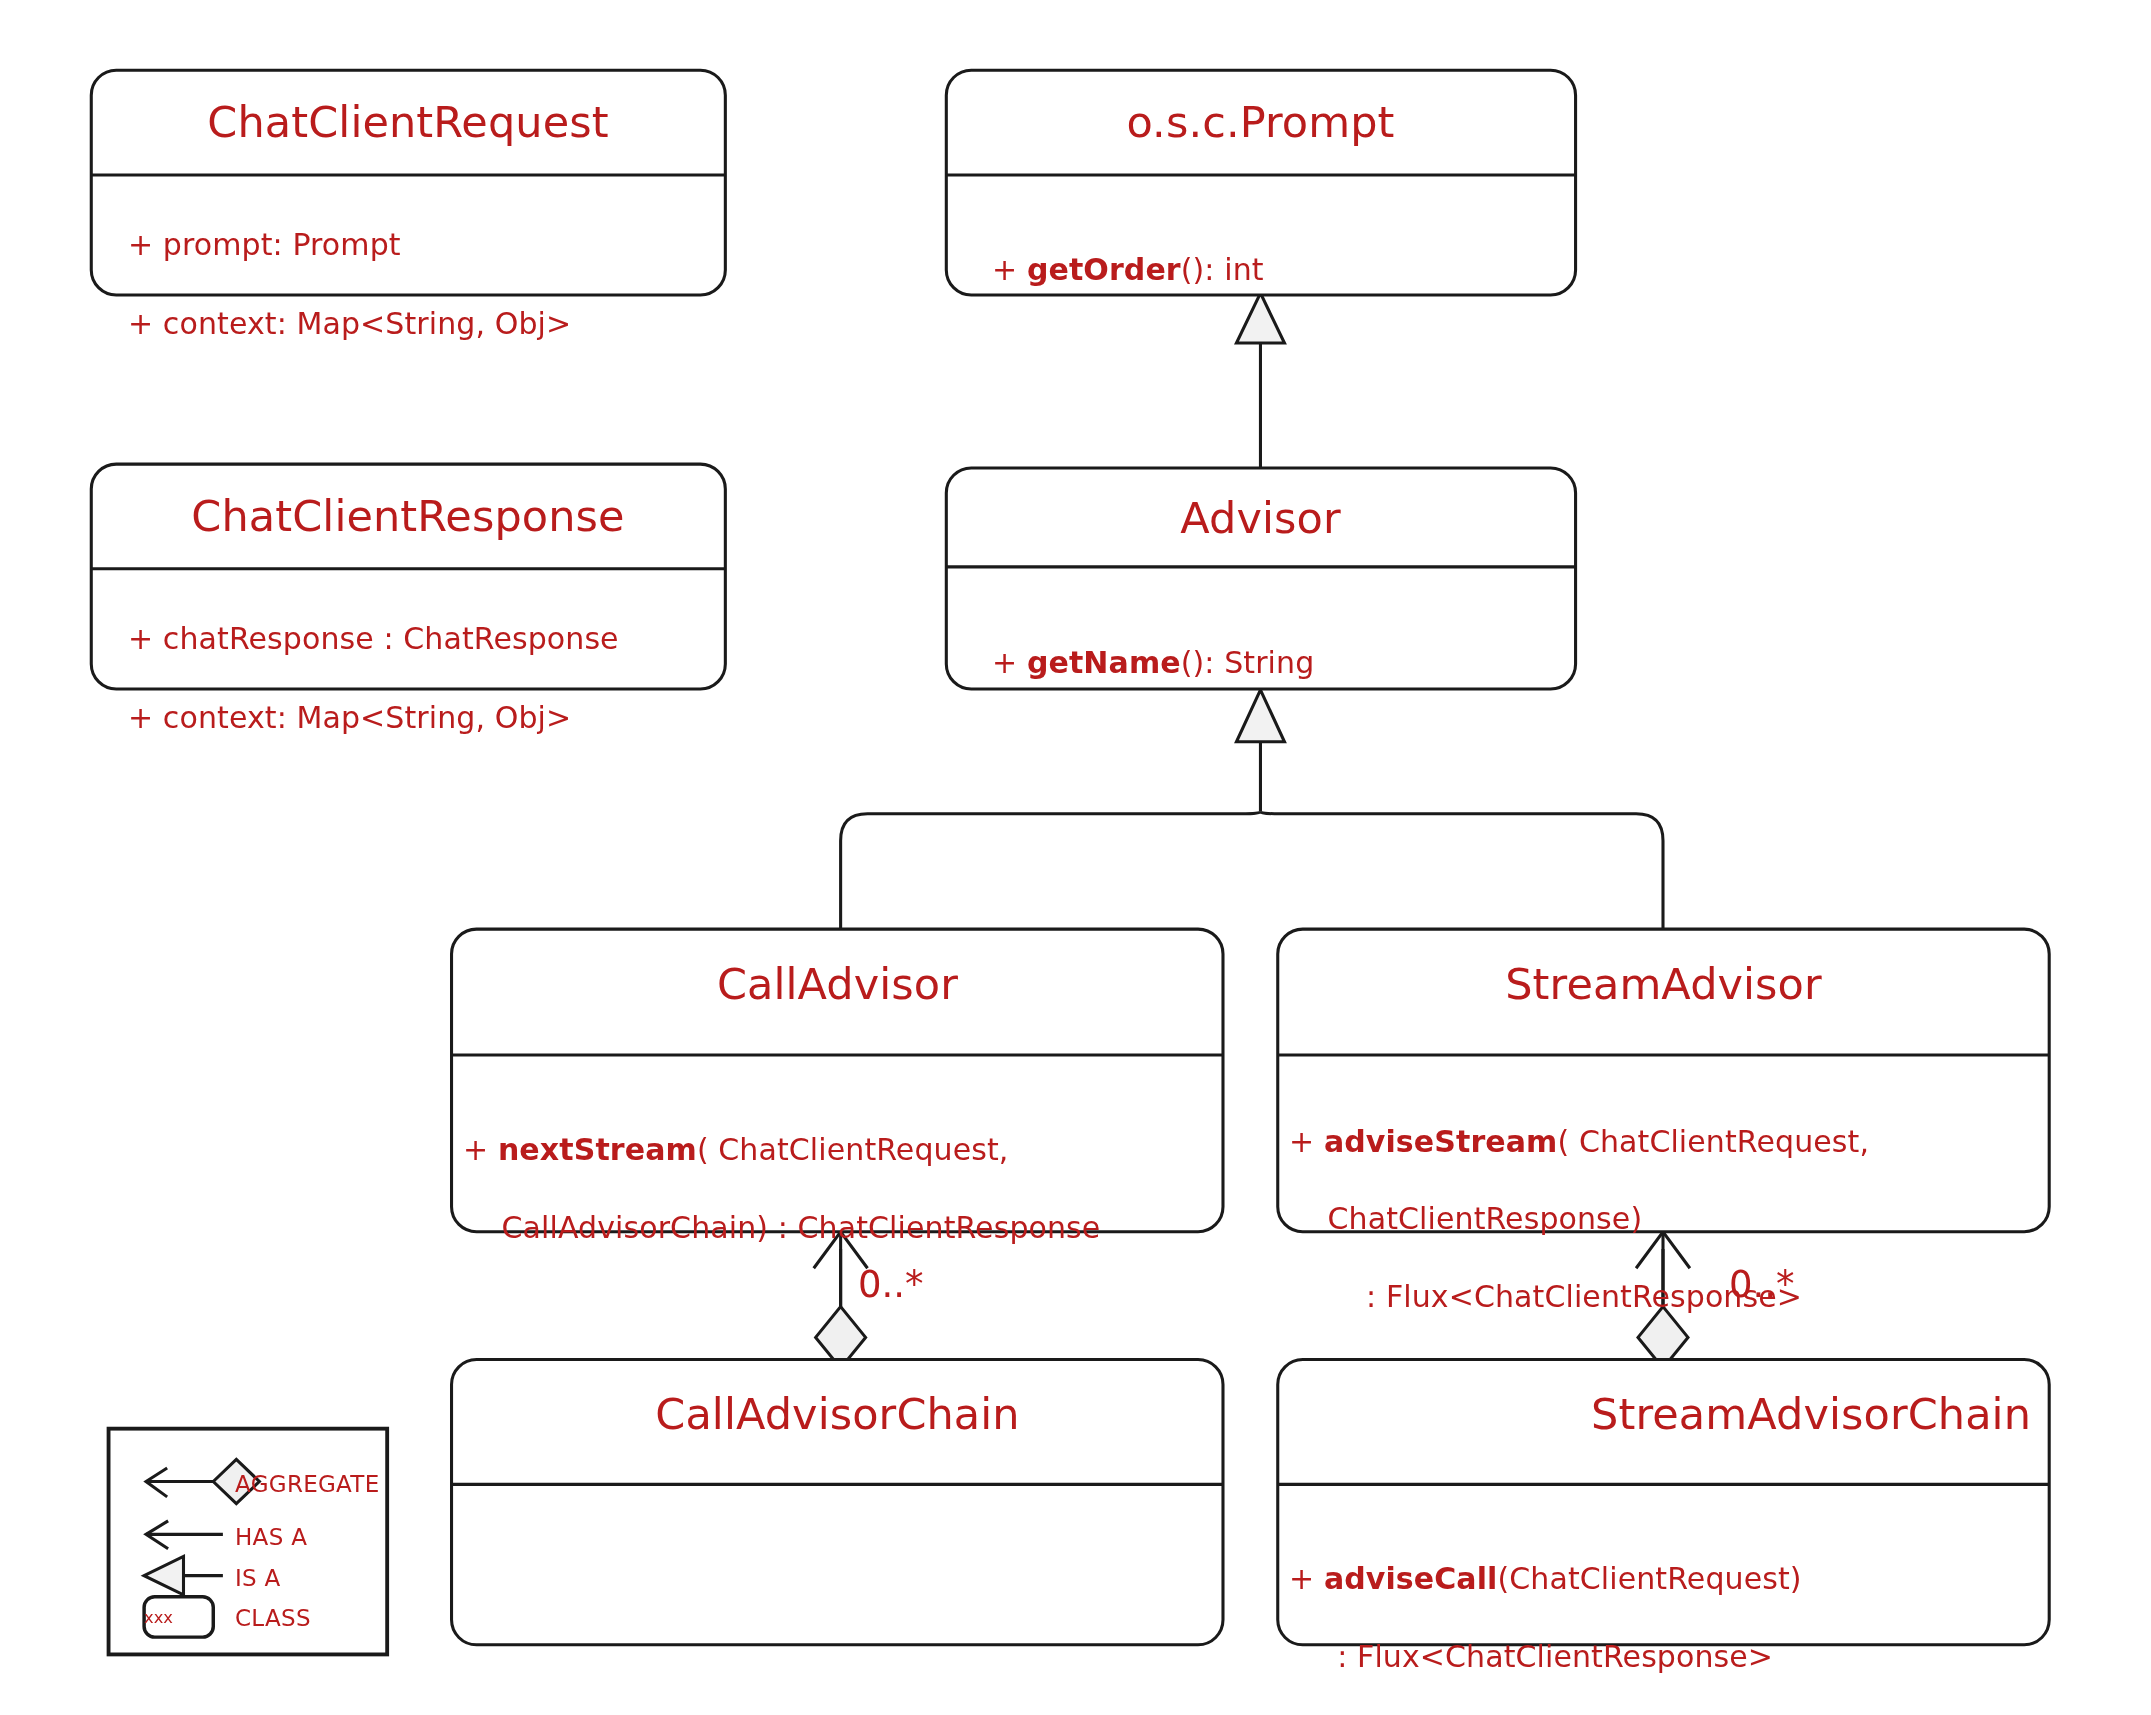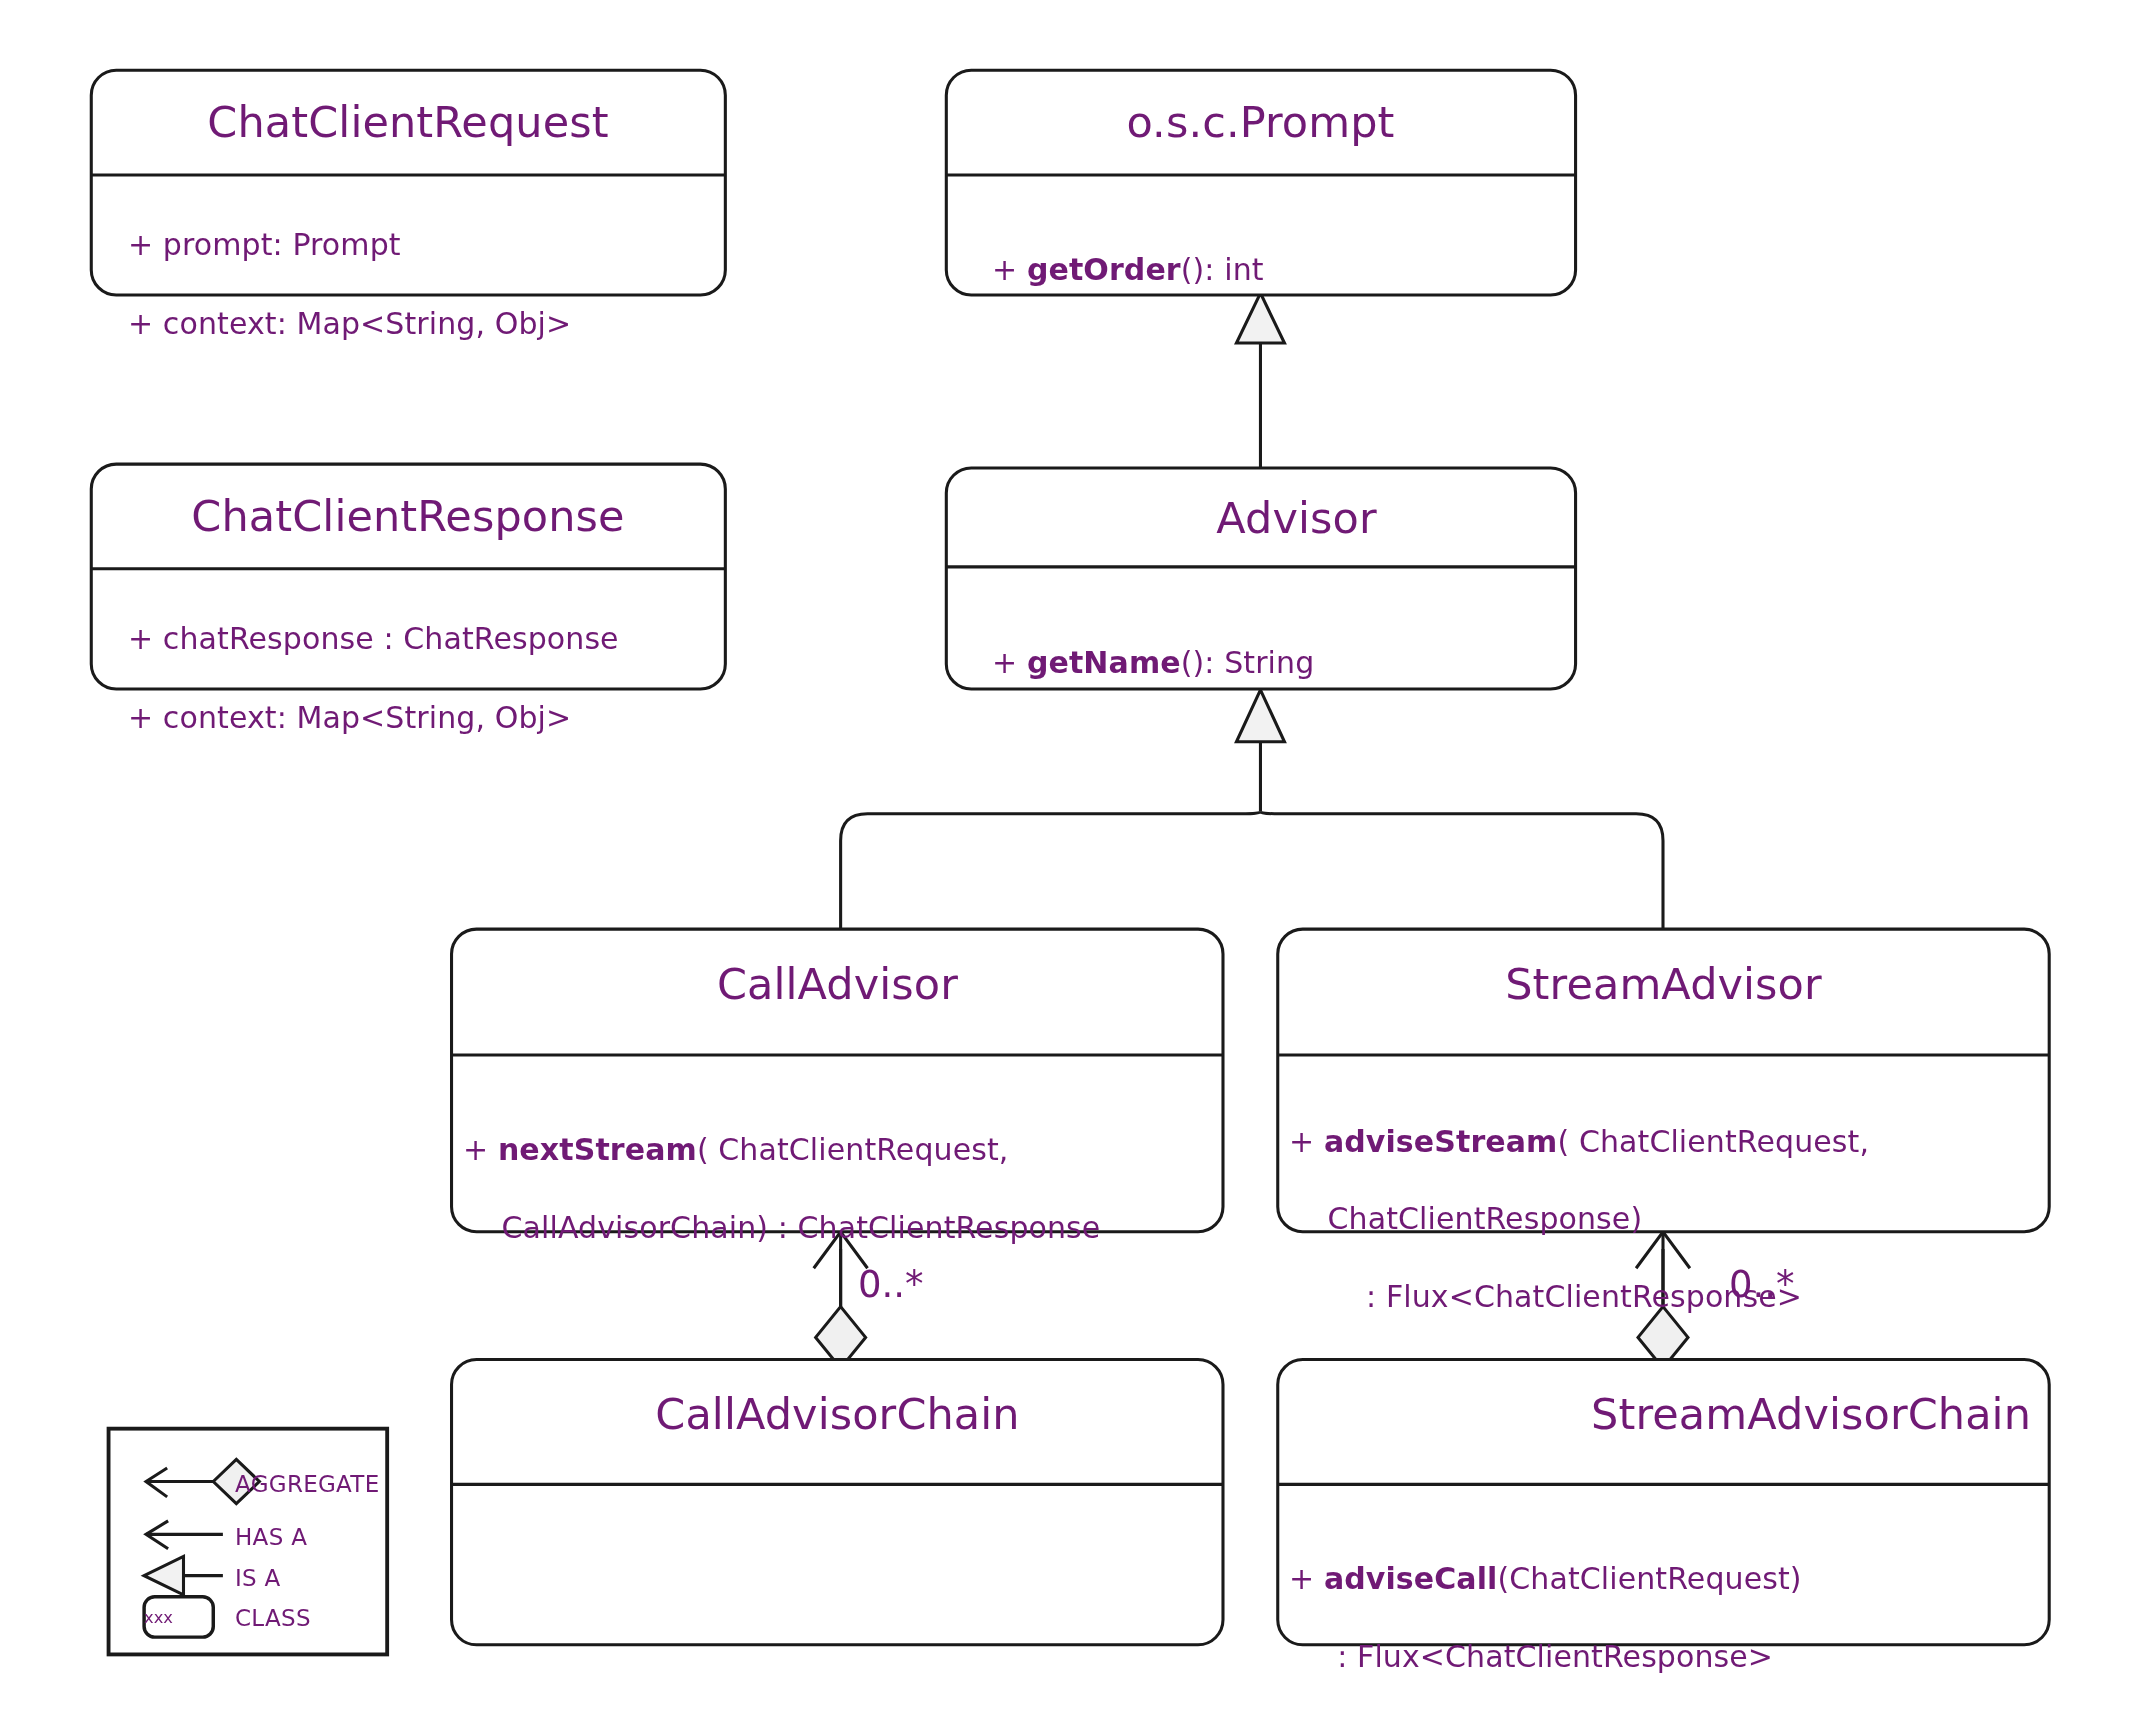--- a/index.html
+++ b/index.html
@@ -66,21 +66,21 @@
     stroke-width: 4;
   }
   .legend-mini-box {
     fill: #ffffff;
     stroke: #1a1a1a;
     stroke-width: 3.6;
   }
   
   .txt {
     position: absolute;
-    color: #701a75;
+    color: #b91c1c;
     white-space: pre;
     line-height: 1;
   }
   .class-title {
     font-size: 43px;
     font-weight: 400;
     text-align: center;
     letter-spacing: 0.1px;
   }
   .member {
@@ -223,21 +223,21 @@
   <div class="txt" style="left:128px; top:592px;">
     <span class="row member">+ chatResponse : ChatResponse</span>
     <span class="row member" style="display:block; margin-top:17.3px;">+ context: Map&lt;String, Obj&gt;</span>
   </div>
 
   <div class="txt class-title" style="left:946px; top:101px; width:629px;">o.s.c.Prompt</div>
   <div class="txt" style="left:992px; top:223px;">
     <span class="row member">+ <b>getOrder</b>(): int</span>
   </div>
 
-  <div class="txt class-title" style="left:946px; top:497px; width:629px;margin-left:36px;">Advisor</div>
+  <div class="txt class-title" style="left:946px; top:497px; width:629px;">Advisor</div>
   <div class="txt" style="left:992px; top:616px;">
     <span class="row member">+ <b>getName</b>(): String</span>
   </div>
 
   <div class="txt class-title" style="left:452px; top:963px; width:771px;">CallAdvisor</div>
   <div class="txt" style="left:463px; top:1103px;">
     <span class="row member">+ <b>nextStream</b>( ChatClientRequest,</span>
     <span class="row member" style="display:block; margin-top:16.3px;">    CallAdvisorChain) : ChatClientResponse</span>
   </div>
 

